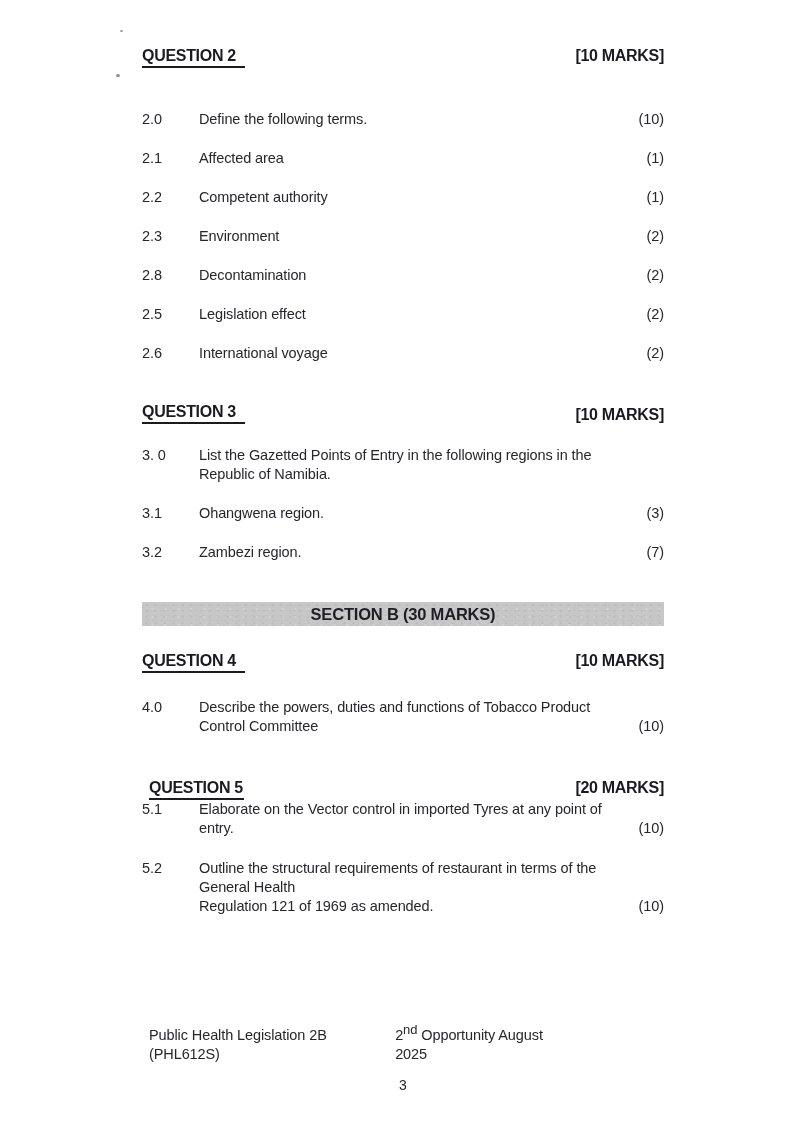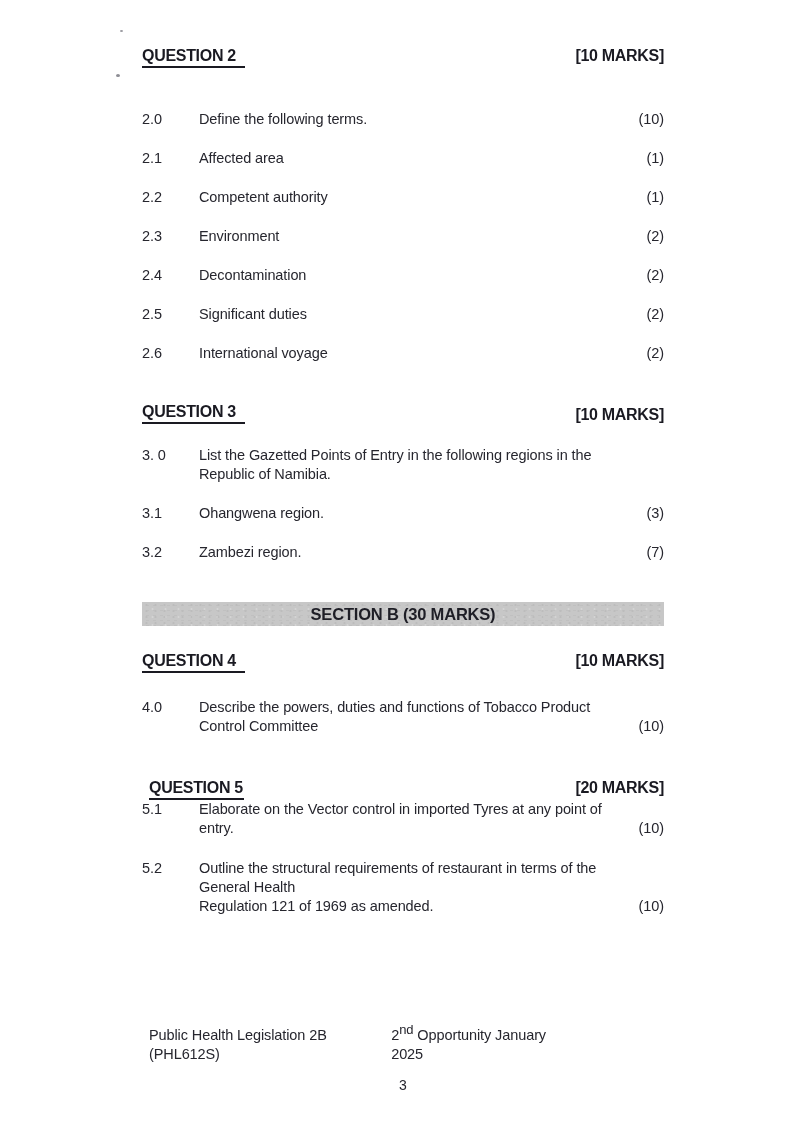--- a/index.html
+++ b/index.html
@@ -141,30 +141,30 @@
       <span class="marks">(1)</span>
     </div>
     <div class="row">
       <span class="num">2.3</span>
       <span class="txt">
           <span class="line">Environment</span>
         </span>
       <span class="marks">(2)</span>
     </div>
     <div class="row">
-      <span class="num">2.4</span>
+      <span class="num">2.8</span>
       <span class="txt">
           <span class="line">Decontamination</span>
         </span>
       <span class="marks">(2)</span>
     </div>
     <div class="row">
       <span class="num">2.5</span>
       <span class="txt">
-          <span class="line">Significant duties</span>
+          <span class="line">Legislation effect</span>
         </span>
       <span class="marks">(2)</span>
     </div>
     <div class="row">
       <span class="num">2.6</span>
       <span class="txt">
           <span class="line">International voyage</span>
         </span>
       <span class="marks">(2)</span>
     </div>
@@ -227,19 +227,19 @@
       <span class="num">5.2</span>
       <span class="txt">
         <span class="line">Outline the structural requirements of restaurant in terms of the General Health</span>
         <span class="line">Regulation 121 of 1969 as amended.</span>
       </span>
       <span class="marks">(10)</span>
     </div>
 
     <div class="footer">
       <span class="course">Public Health Legislation 2B (PHL612S)</span>
-      <span class="session"><span>2</span><sup>nd</sup><span> Opportunity January 2025</span></span>
+      <span class="session"><span>2</span><sup>nd</sup><span> Opportunity August 2025</span></span>
     </div>
 
     <div class="page-num">3</div>
 
   </div>
 </div>
 
 </body></html>

